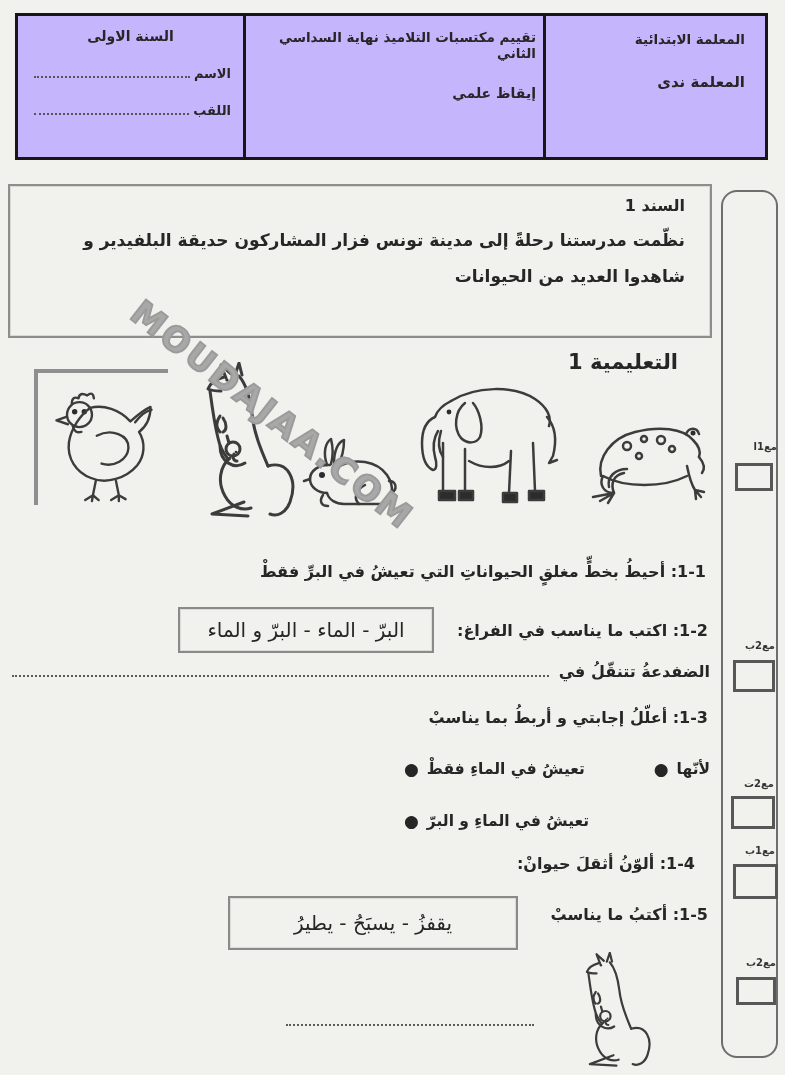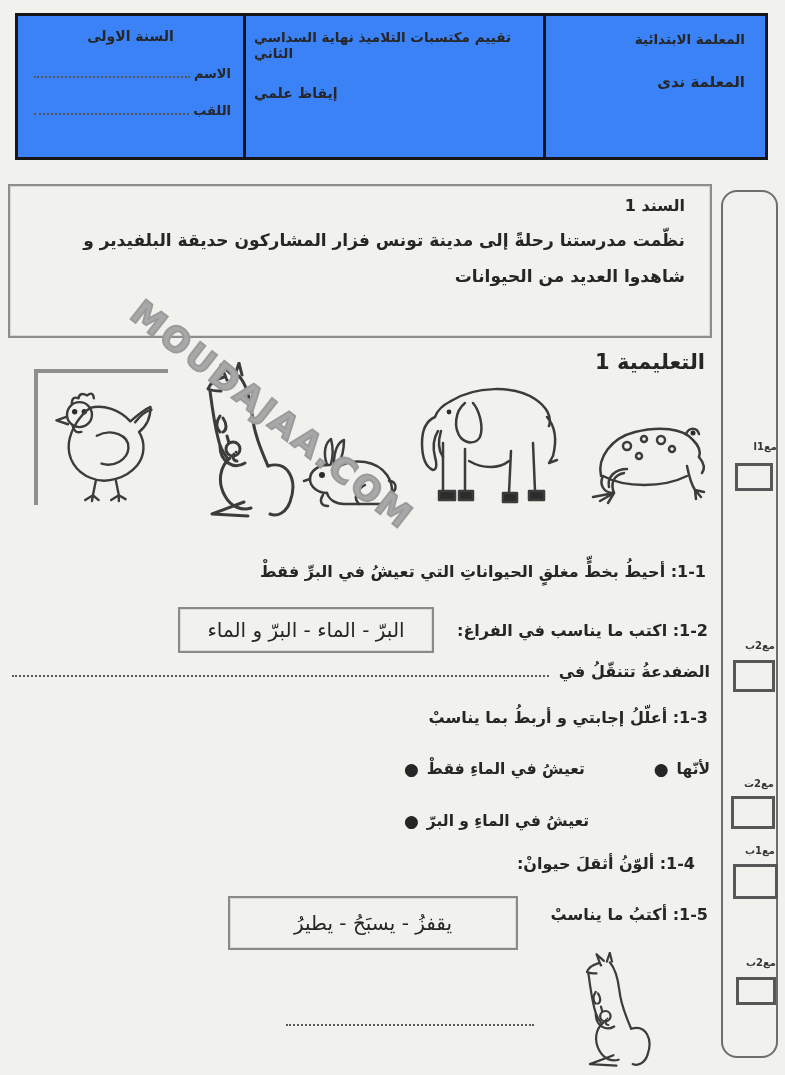--- a/index.html
+++ b/index.html
@@ -6,26 +6,26 @@
   body{
     width:785px;height:1075px;position:relative;overflow:hidden;
     background:#f1f2ed;
     font-family:"DejaVu Sans",sans-serif;
     color:#262626;
   }
   .abs{position:absolute;}
   
   .hdr{
     left:15px;top:13px;width:753px;height:147px;
-    border:3px solid #161616;background:#3b82f6;
+    border:3px solid #161616;background:#c4b5fd;
     display:flex;box-sizing:border-box;
   }
   .hdr-cell{box-sizing:border-box;height:100%;}
   .hdr-left{width:228px;border-right:3px solid #161616;padding:12px 12px 0 12px;}
-  .hdr-mid{width:300px;border-right:3px solid #161616;text-align:left;padding:13px 7px 0 8px;}
+  .hdr-mid{width:300px;border-right:3px solid #161616;text-align:right;padding:13px 7px 0 8px;}
   .hdr-right{width:217px;padding:15px 18px 0 12px;direction:rtl;text-align:right;}
   .hdr-grade{text-align:center;font-weight:700;font-size:14px;}
   .hdr-fieldrow{display:flex;direction:rtl;align-items:flex-end;margin-top:22px;font-weight:700;font-size:13px;}
   .dotfill{flex:1;border-bottom:2px dotted #555;margin:0 4px 3px 4px;height:8px;}
   .hdr-title{font-weight:700;font-size:13.5px;}
   .hdr-subject{font-weight:700;font-size:14px;margin-top:24px;}
   .hdr-year{font-weight:700;font-size:16px;margin-top:22px;letter-spacing:1px;}
   .hdr-school{font-weight:700;font-size:13.5px;}
   .hdr-teacher{font-weight:700;font-size:15px;margin-top:26px;}
   
@@ -132,21 +132,21 @@
 
 <div class="abs rubric-label" style="left:724px;top:778px;">مع2ت</div>
 <div class="abs rubric-box" style="left:731px;top:796px;width:44px;height:33px;"></div>
 
 <div class="abs rubric-label" style="left:725px;top:845px;">مع1ب</div>
 <div class="abs rubric-box" style="left:733px;top:864px;width:45px;height:35px;"></div>
 
 <div class="abs rubric-label" style="left:726px;top:957px;">مع2ب</div>
 <div class="abs rubric-box" style="left:736px;top:977px;width:40px;height:28px;"></div>
 
-<div class="abs sec-title" style="left:565px;top:350px;width:140px;">التعليمية 1</div>
+<div class="abs sec-title" style="left:538px;top:350px;width:140px;">التعليمية 1</div>
 
 <div class="abs frame-line" style="left:34px;top:369px;width:134px;height:4px;"></div>
 <div class="abs frame-line" style="left:34px;top:369px;width:4px;height:136px;"></div>
 
 <svg class="abs animal" style="left:42px;top:382px;" width="122" height="120" viewBox="0 0 125 125">
   <g fill="none" stroke="#3c3c3c" stroke-width="2.5" stroke-linecap="round" stroke-linejoin="round">
     <path d="M30,23 q0,-9 7,-6 q1,-7 9,-3 q6,-5 7,3"></path>
     <circle cx="38" cy="34" r="13"></circle>
     <circle cx="33" cy="31" r="2.8" fill="#2c2c2c" stroke="none"></circle>
     <circle cx="43" cy="31" r="2.8" fill="#2c2c2c" stroke="none"></circle>

